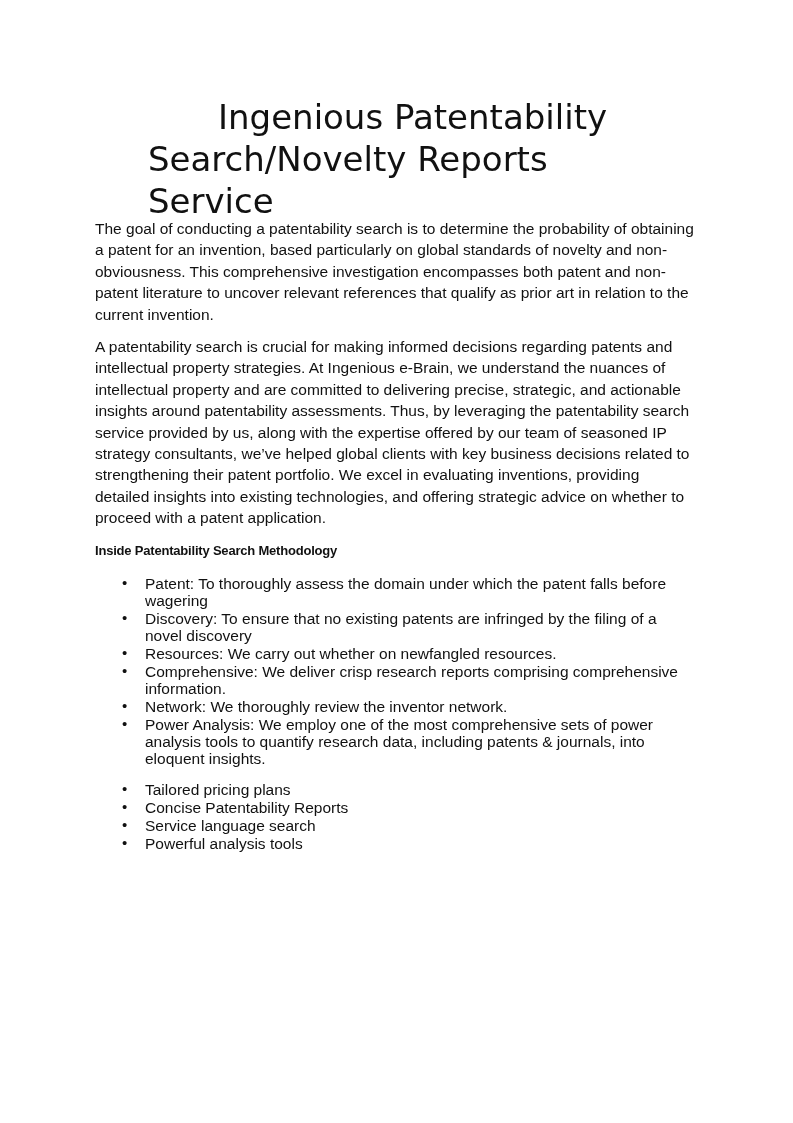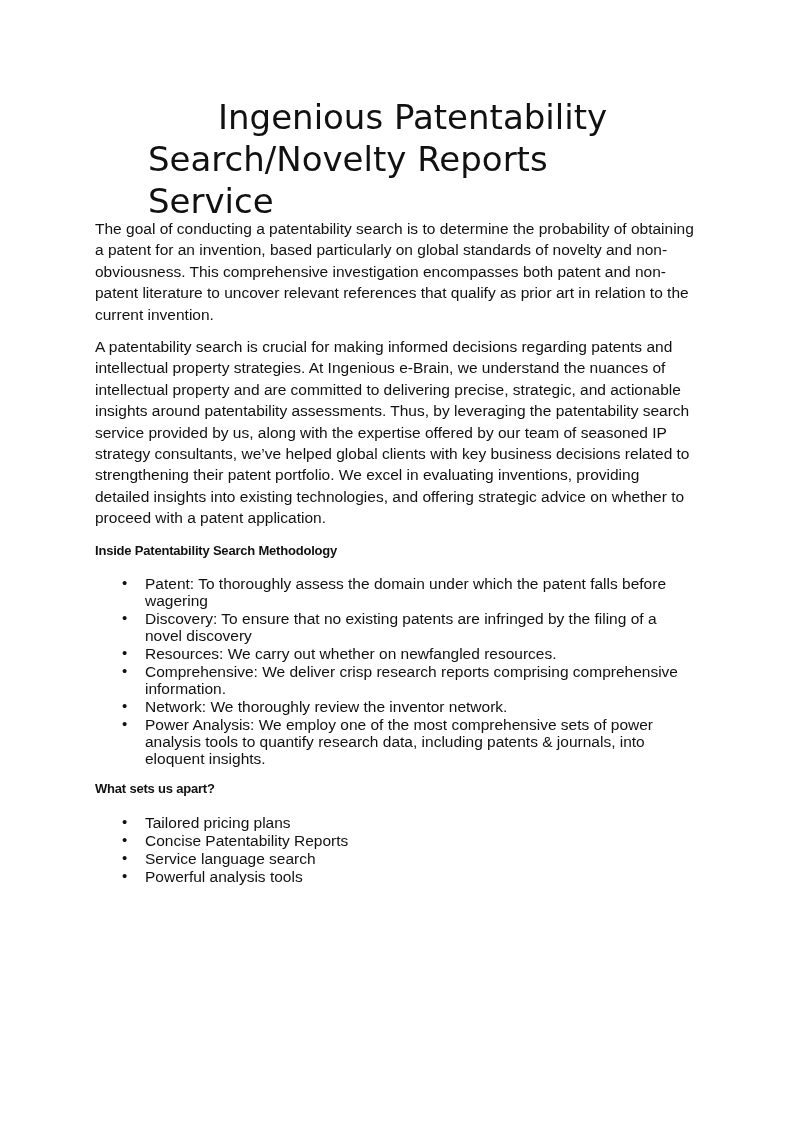--- a/index.html
+++ b/index.html
@@ -83,21 +83,20 @@
 
   <ul class="bullet-list">
     <li>Patent: To thoroughly assess the domain under which the patent falls before wagering</li>
     <li>Discovery: To ensure that no existing patents are infringed by the filing of a novel discovery</li>
     <li>Resources: We carry out whether on newfangled resources.</li>
     <li>Comprehensive: We deliver crisp research reports comprising comprehensive information.</li>
     <li>Network: We thoroughly review the inventor network.</li>
     <li>Power Analysis: We employ one of the most comprehensive sets of power analysis tools to quantify research data, including patents &amp; journals, into eloquent insights.</li>
   </ul>
 
-  <h2 class="section-heading">What sets us apart?</h2>
 
   <ul class="bullet-list">
     <li>Tailored pricing plans</li>
     <li>Concise Patentability Reports</li>
     <li>Service language search</li>
     <li>Powerful analysis tools</li>
   </ul>
 
 </div>
 

